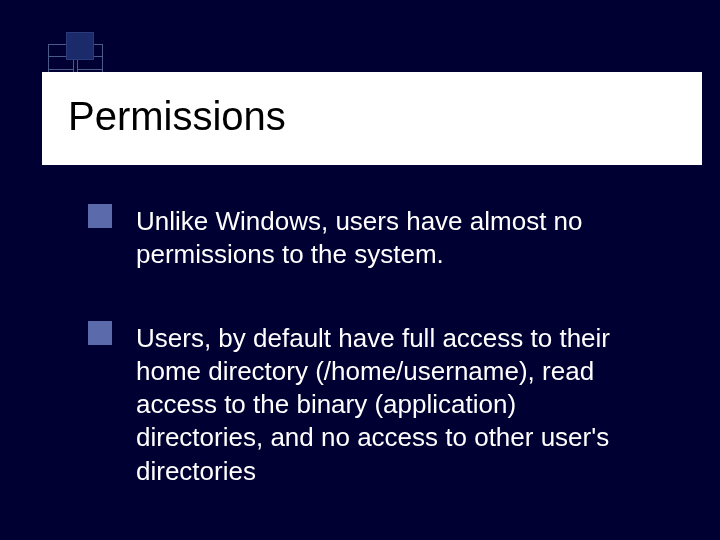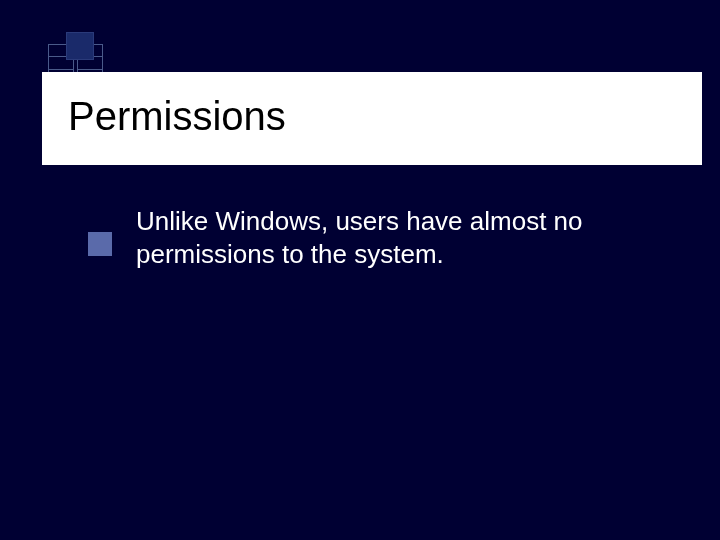--- a/index.html
+++ b/index.html
@@ -55,21 +55,21 @@
       font-weight: normal;
     }
     .content-area {
       position: absolute;
       top: 145px;
       left: 40px;
       right: 40px;
     }
     .bullet-item {
       display: flex;
-      align-items: center;
+      align-items: flex-start;
       margin-bottom: 2px;
     }
     .bullet-marker {
       width: 13px;
       height: 13px;
       background: #5a6aaa;
       flex-shrink: 0;
       margin-top: 11px;
       margin-right: 12px;
     }
@@ -95,14 +95,18 @@
 
   <div class="title-area">
     <div class="title-text">Permissions</div>
   </div>
 
   <div class="content-area">
     <div class="bullet-item">
       <div class="bullet-marker"></div>
       <div class="bullet-text">Unlike Windows, users have almost no permissions to the system.</div>
     </div>
+    <div class="bullet-item">
+      <div class="bullet-marker"></div>
+      <div class="bullet-text">Users, by default have full access to their home directory (/home/username), read access to the binary (application) directories, and no access to other user's directories</div>
+    </div>
   </div>
 </div>
 
 </body></html>

